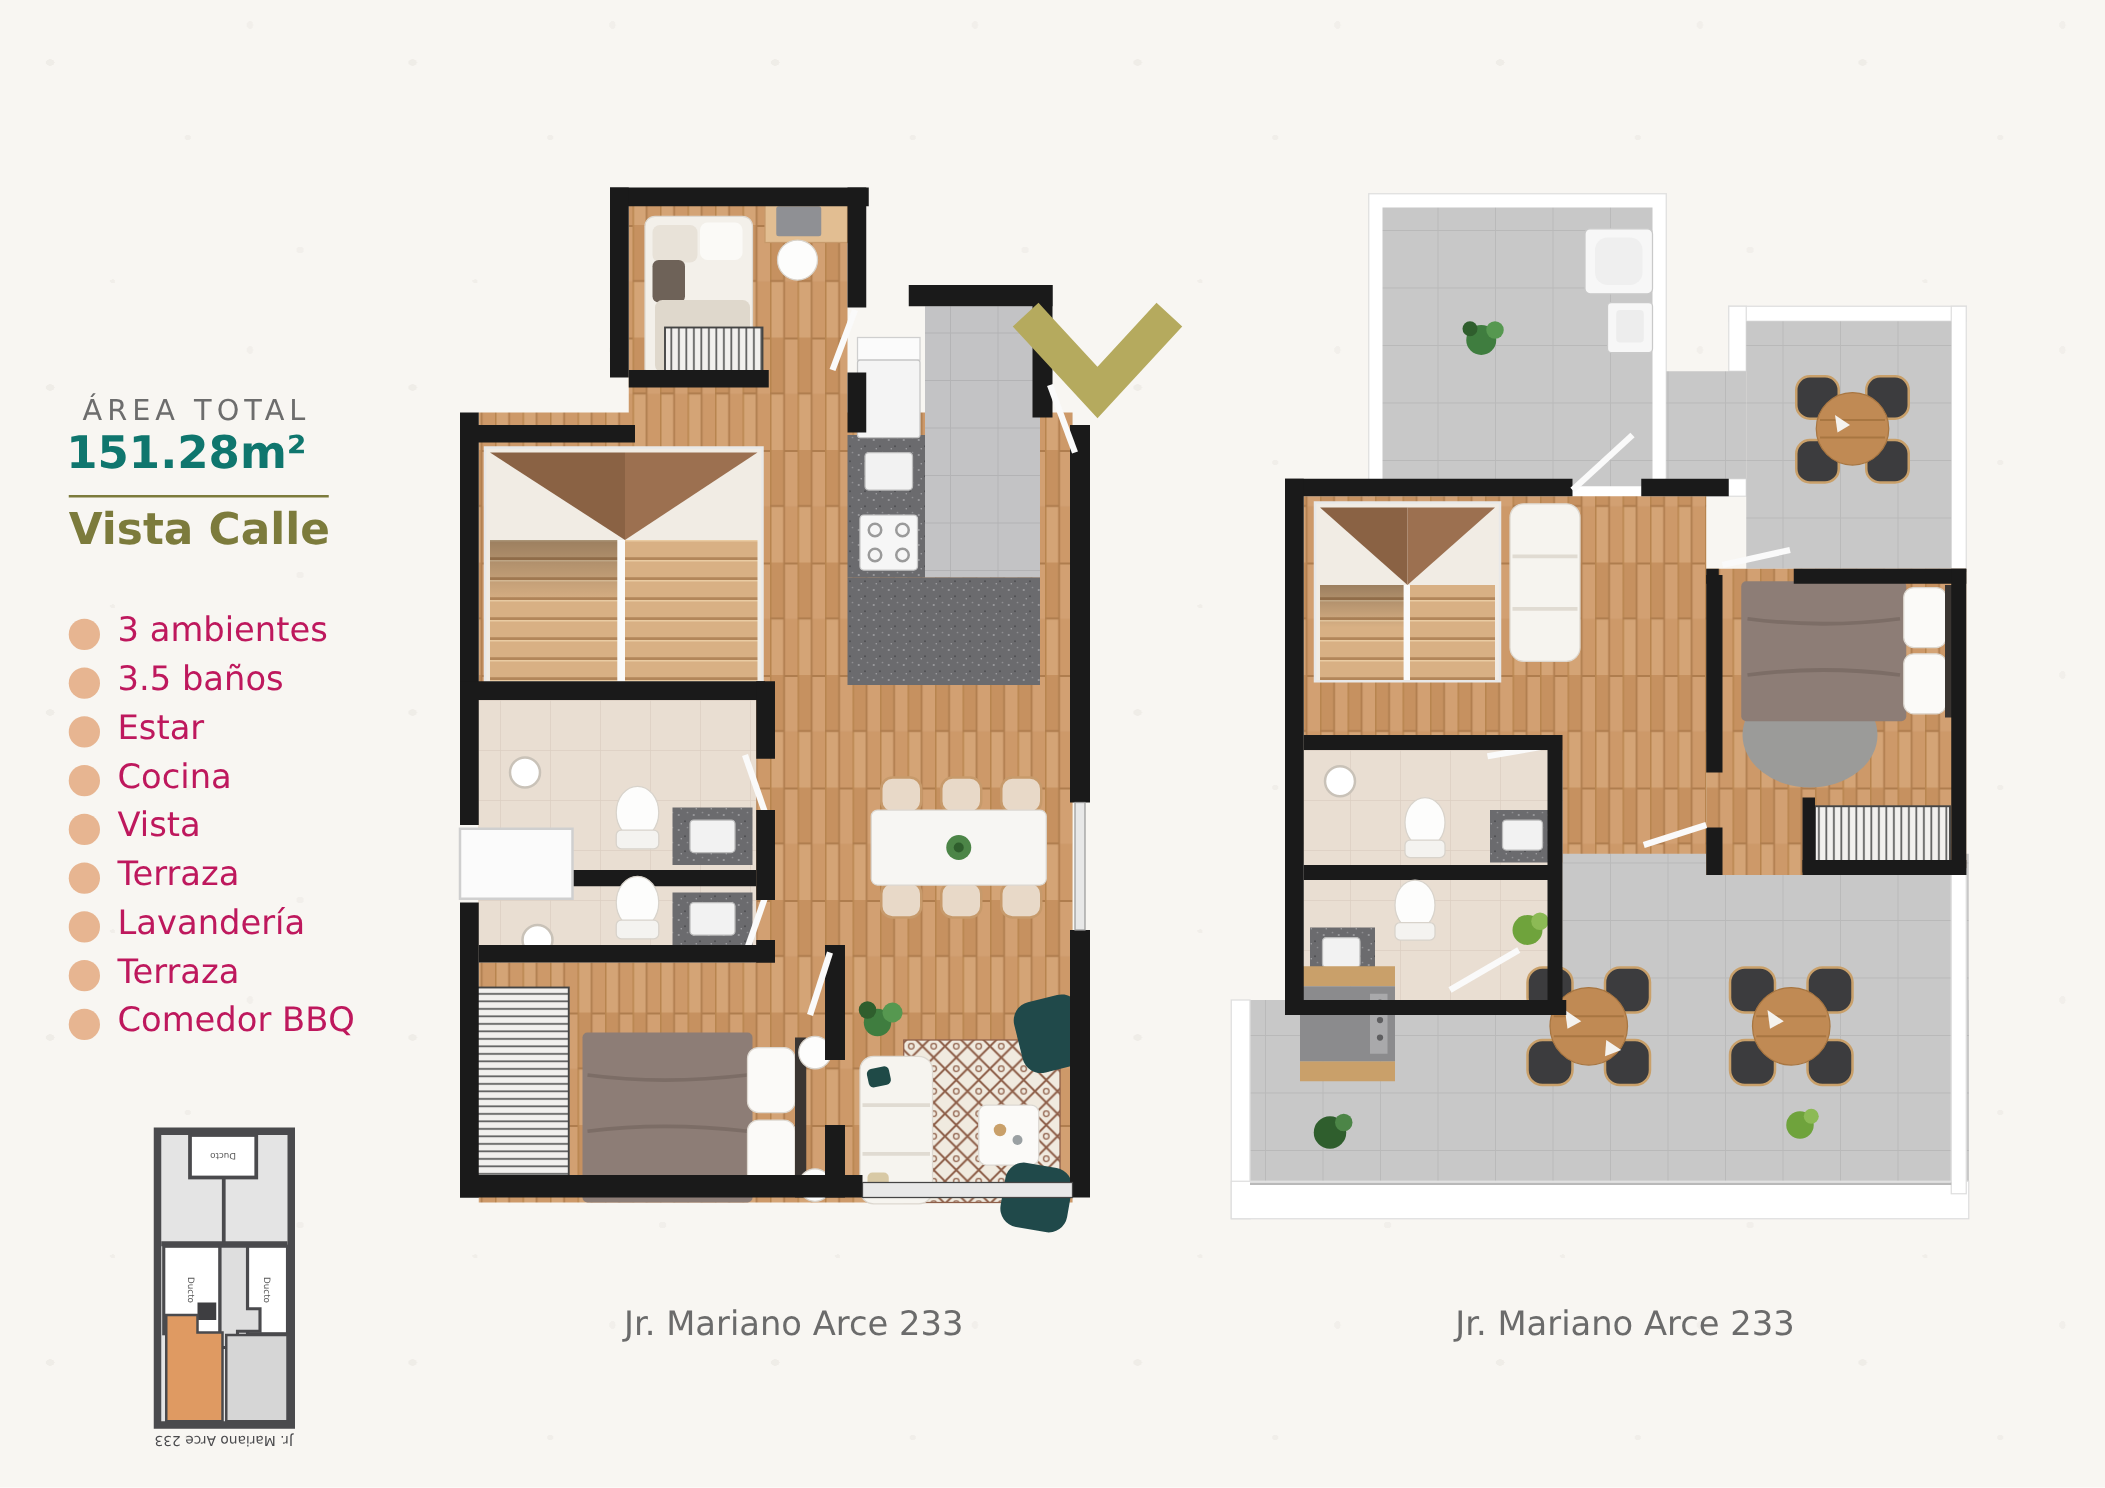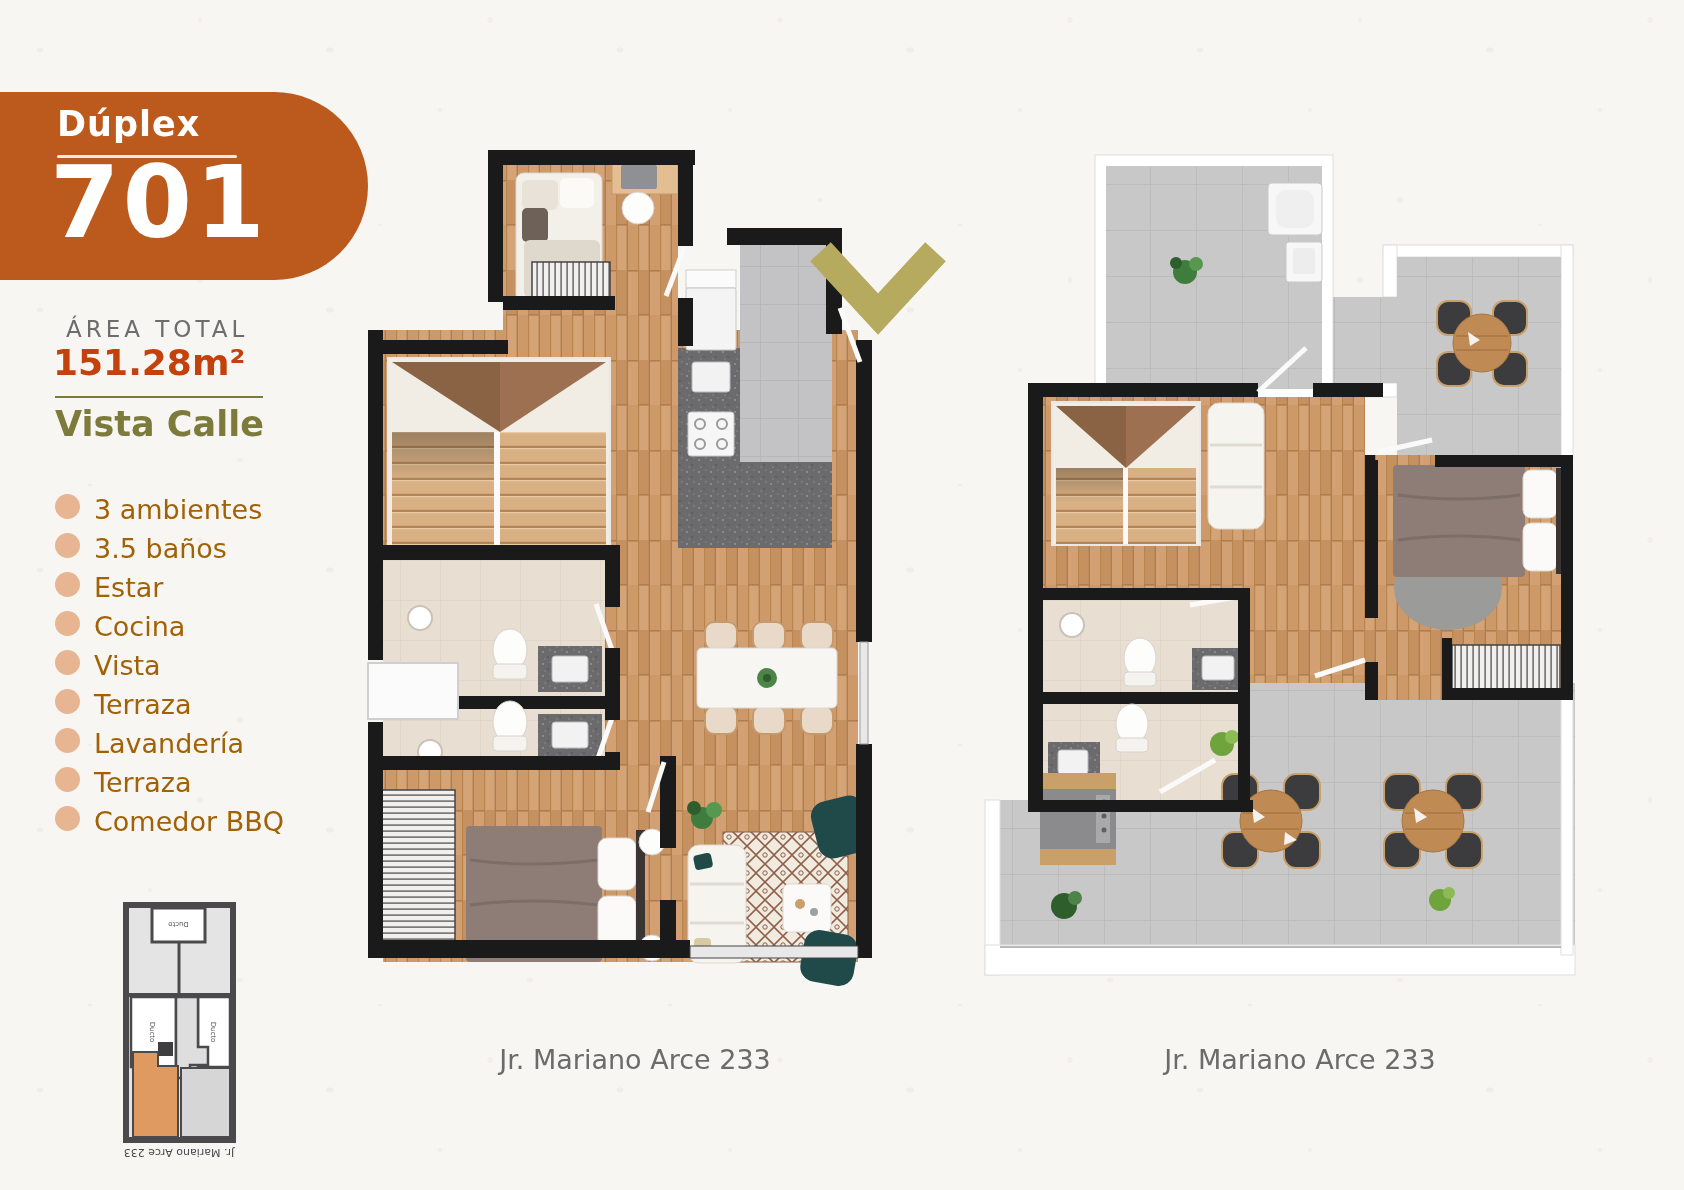--- a/index.html
+++ b/index.html
@@ -12,43 +12,38 @@
       radial-gradient(6px 5px at 240px 200px, rgba(125,112,96,.05) 50%, transparent 52%),
       radial-gradient(4px 3px at 90px 225px, rgba(125,112,96,.06) 50%, transparent 52%),
       radial-gradient(5px 6px at 200px 20px, rgba(125,112,96,.05) 50%, transparent 52%);
     background-size:290px 260px;}
   .badge{position:absolute;left:0;top:92px;width:368px;height:188px;background:#BC5A1E;
     border-radius:0 94px 94px 0;z-index:3;}
   .badge-type{position:absolute;left:57px;top:12px;font-size:35px;font-weight:700;color:#ffffff;letter-spacing:1px;}
   .badge-rule{position:absolute;left:57px;top:63px;width:180px;height:3px;background:#F5ECDF;border-radius:2px;}
   .badge-num{position:absolute;left:50px;top:52px;font-size:100px;font-weight:700;color:#ffffff;letter-spacing:3px;}
   .area-label{position:absolute;left:66px;top:316px;font-size:23px;letter-spacing:4px;color:#6d6d6d;font-weight:500;z-index:3;}
-  .area-value{position:absolute;left:53px;top:342px;font-size:36px;font-weight:700;color:#c2410c;z-index:3;}
+  .area-value{position:absolute;left:53px;top:342px;font-size:36px;font-weight:700;color:#0f766e;z-index:3;}
   .view-rule{position:absolute;left:55px;top:396px;width:208px;height:2px;background:#7C7B3C;z-index:3;}
   .view-label{position:absolute;left:55px;top:404px;font-size:35px;font-weight:700;color:#7C7B3C;z-index:3;}
   .features{position:absolute;left:55px;top:494px;margin:0;padding:0;list-style:none;z-index:3;}
-  .features li{display:flex;align-items:flex-start;gap:14px;height:26px;margin-bottom:13px;
-    font-size:27px;color:#a16207;}
+  .features li{display:flex;align-items:flex-end;gap:14px;height:26px;margin-bottom:13px;
+    font-size:27px;color:#be185d;}
   .dot{width:25px;height:25px;border-radius:50%;background:#E7B591;flex:0 0 25px;}
   .caption{position:absolute;font-size:27px;color:#6B6B6B;text-align:center;z-index:3;}
   .caption.c1{left:385px;top:1044px;width:500px;}
   .caption.c2{left:1050px;top:1044px;width:500px;}
   svg.scene{position:absolute;left:0;top:0;z-index:1;}
   svg text{font-family:"DejaVu Sans","Liberation Sans",sans-serif;}
 </style>
 </head>
 <body>
 
 <div class="page">
 
-  <div class="badge">
-    <div class="badge-type">Dúplex</div>
-    <div class="badge-rule"></div>
-    <div class="badge-num">701</div>
-  </div>
   <div class="area-label">ÁREA TOTAL</div>
   <div class="area-value">151.28m²</div>
   <div class="view-rule"></div>
   <div class="view-label">Vista Calle</div>
 
   <ul class="features">
     <li>
         <span class="dot"></span>
         <span>3 ambientes</span>
       </li>

